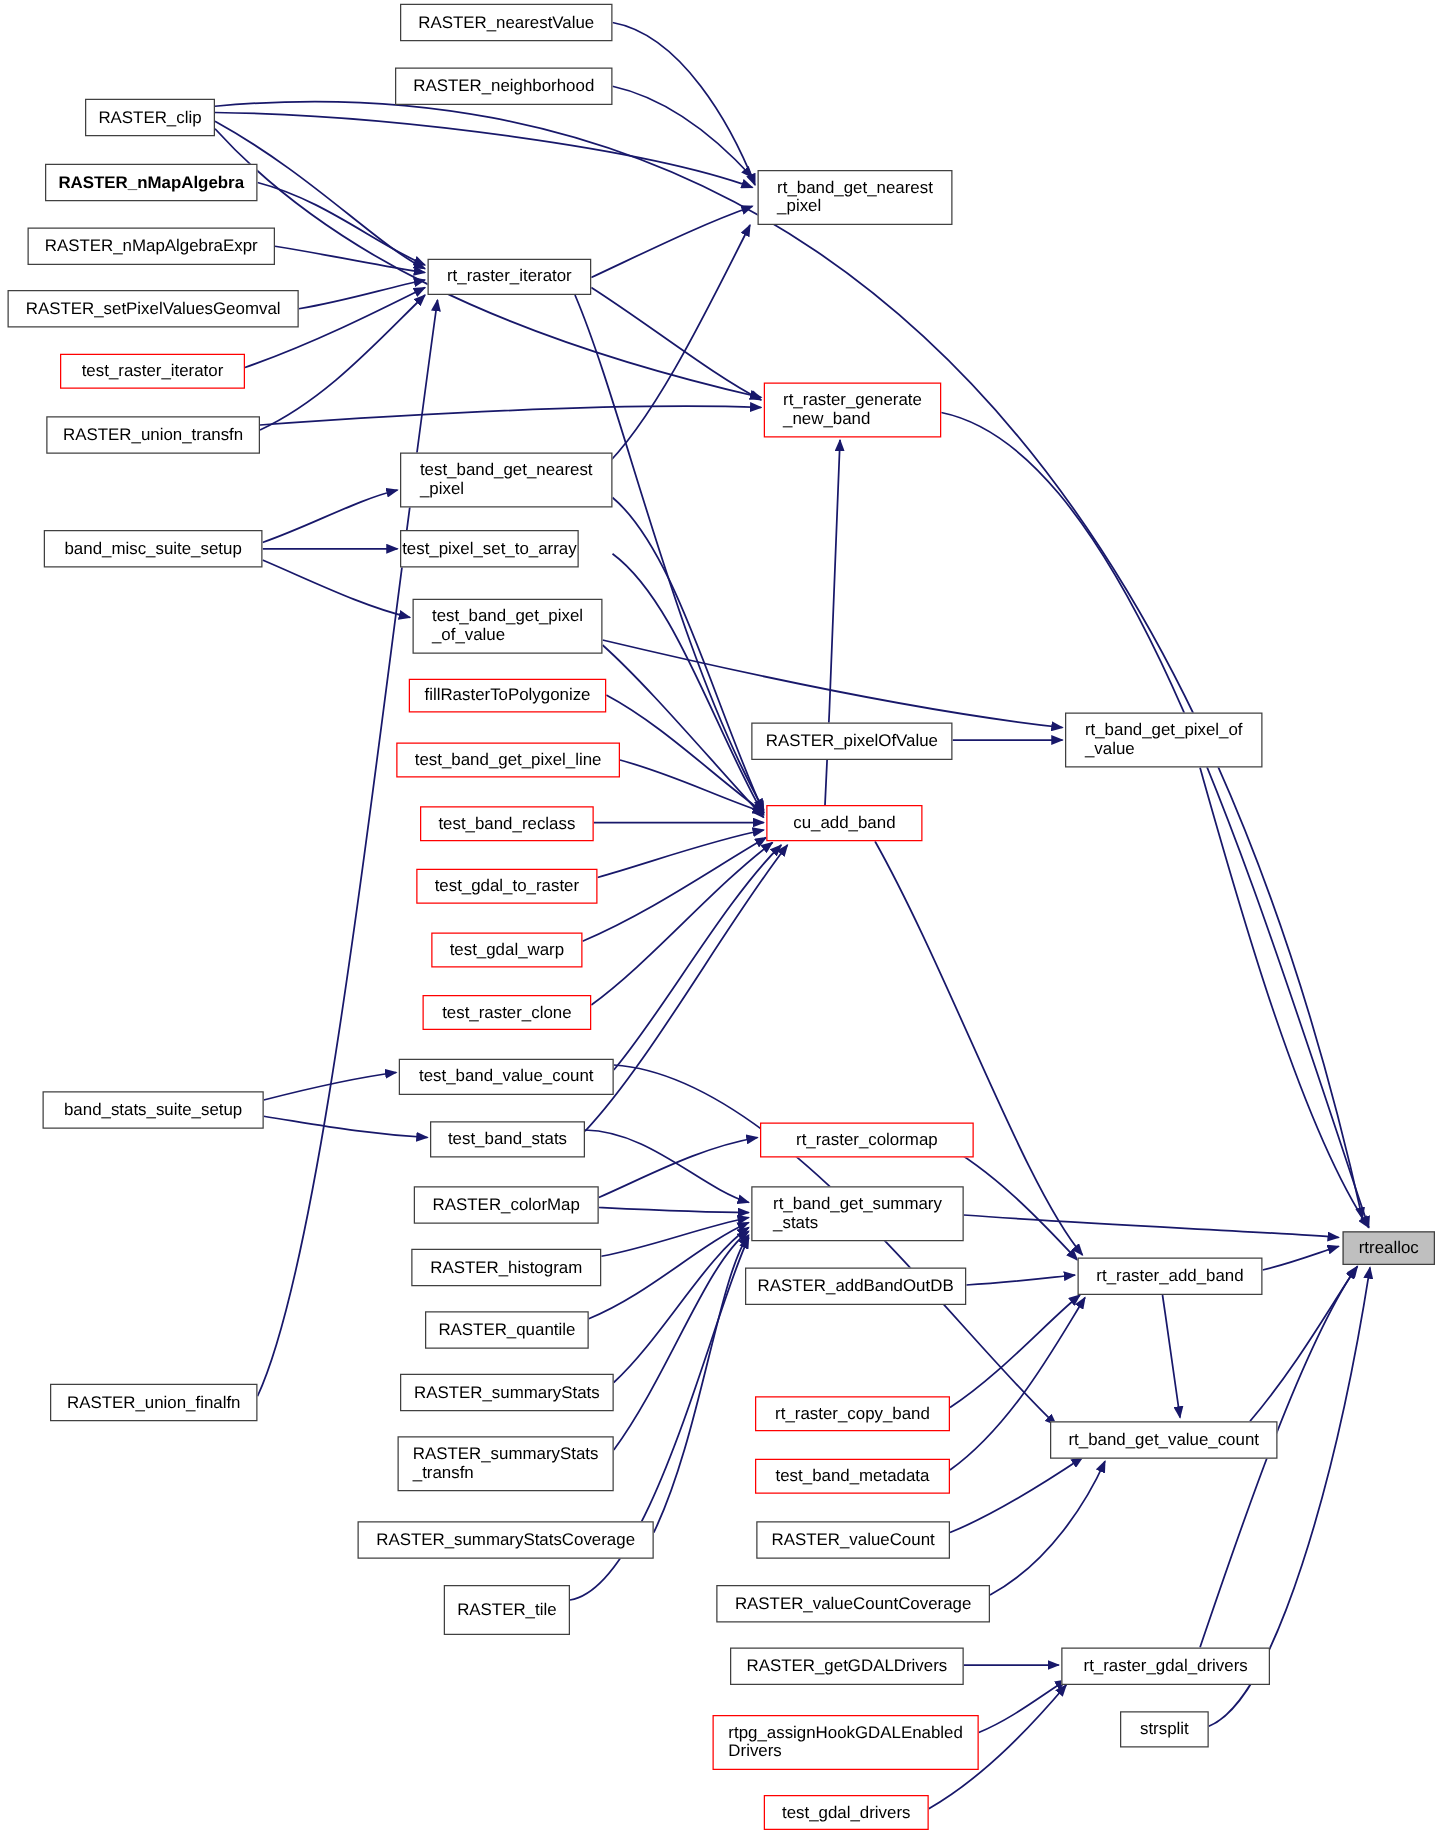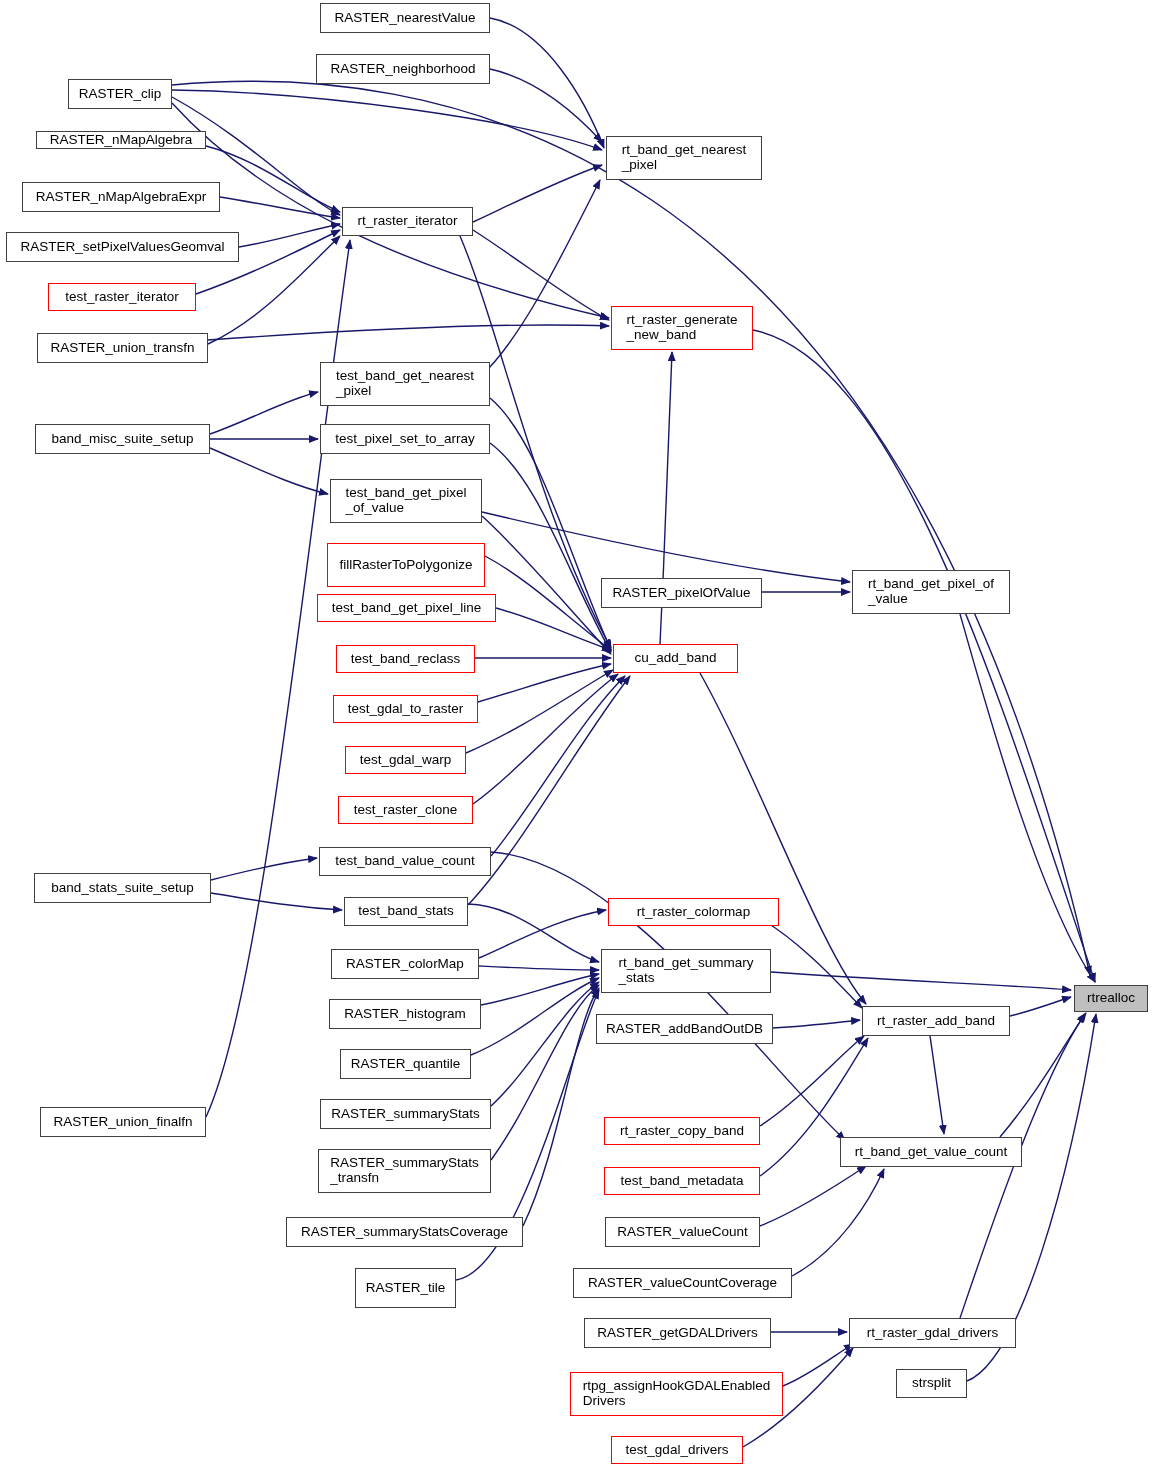--- a/index.html
+++ b/index.html
@@ -126,35 +126,35 @@
 
     </g>
   </svg>
 
   <div id="nodes">
       <div class="node" style="left: 320px; top: 3px; width: 170px; height: 30px;">RASTER_nearestValue</div>
       <div class="node" style="left: 316px; top: 54px; width: 174px; height: 30px;">RASTER_neighborhood</div>
       <div class="node" style="left: 68px; top: 79px; width: 104px; height: 30px;">RASTER_clip</div>
       <div class="node" style="left: 606px; top: 136px; width: 156px; height: 44px;">rt_band_get_nearest
 _pixel</div>
-      <div class="node" style="left: 36px; top: 131px; width: 170px; height: 18px;">RASTER_nMapAlgebra</div>
+      <div class="node" style="left: 36px; top: 131px; width: 170px; height: 30px; font-weight: bold;">RASTER_nMapAlgebra</div>
       <div class="node" style="left: 22px; top: 182px; width: 198px; height: 30px;">RASTER_nMapAlgebraExpr</div>
       <div class="node" style="left: 342px; top: 207px; width: 131px; height: 29px;">rt_raster_iterator</div>
       <div class="node" style="left: 6px; top: 232px; width: 233px; height: 30px;">RASTER_setPixelValuesGeomval</div>
       <div class="node red" style="left: 48px; top: 283px; width: 148px; height: 28px;">test_raster_iterator</div>
       <div class="node red" style="left: 611px; top: 306px; width: 142px; height: 44px;">rt_raster_generate
 _new_band</div>
       <div class="node" style="left: 37px; top: 333px; width: 171px; height: 30px;">RASTER_union_transfn</div>
       <div class="node" style="left: 320px; top: 362px; width: 170px; height: 44px;">test_band_get_nearest
 _pixel</div>
       <div class="node" style="left: 35px; top: 424px; width: 175px; height: 30px;">band_misc_suite_setup</div>
-      <div class="node" style="left: 320px; top: 424px; width: 170px; height: 30px;">test_pixel_set_to_array</div>
+      <div class="node" style="left: 320px; top: 424px; width: 143px; height: 30px;">test_pixel_set_to_array</div>
       <div class="node" style="left: 330px; top: 479px; width: 152px; height: 44px;">test_band_get_pixel
 _of_value</div>
-      <div class="node red" style="left: 327px; top: 543px; width: 158px; height: 44px;">fillRasterToPolygonize</div>
+      <div class="node red" style="left: 327px; top: 543px; width: 158px; height: 27px;">fillRasterToPolygonize</div>
       <div class="node" style="left: 601px; top: 578px; width: 161px; height: 30px;">RASTER_pixelOfValue</div>
       <div class="node" style="left: 852px; top: 570px; width: 158px; height: 44px;">rt_band_get_pixel_of
 _value</div>
       <div class="node red" style="left: 317px; top: 594px; width: 179px; height: 28px;">test_band_get_pixel_line</div>
       <div class="node red" style="left: 336px; top: 645px; width: 139px; height: 28px;">test_band_reclass</div>
       <div class="node red" style="left: 613px; top: 644px; width: 125px; height: 29px;">cu_add_band</div>
       <div class="node red" style="left: 333px; top: 695px; width: 145px; height: 28px;">test_gdal_to_raster</div>
       <div class="node red" style="left: 345px; top: 746px; width: 121px; height: 28px;">test_gdal_warp</div>
       <div class="node red" style="left: 338px; top: 796px; width: 135px; height: 28px;">test_raster_clone</div>
       <div class="node" style="left: 319px; top: 847px; width: 172px; height: 29px;">test_band_value_count</div>

